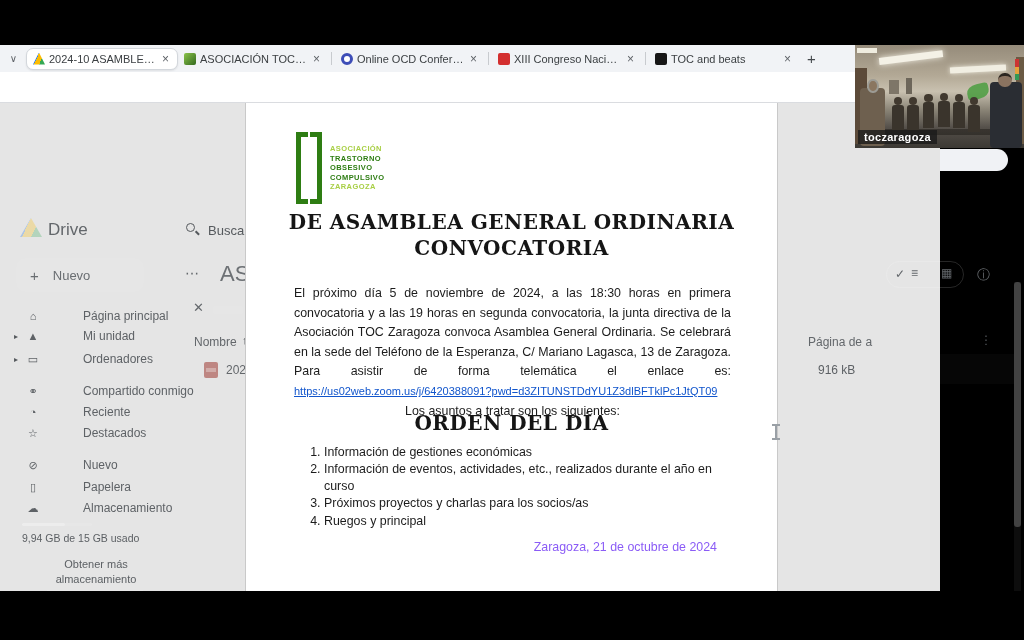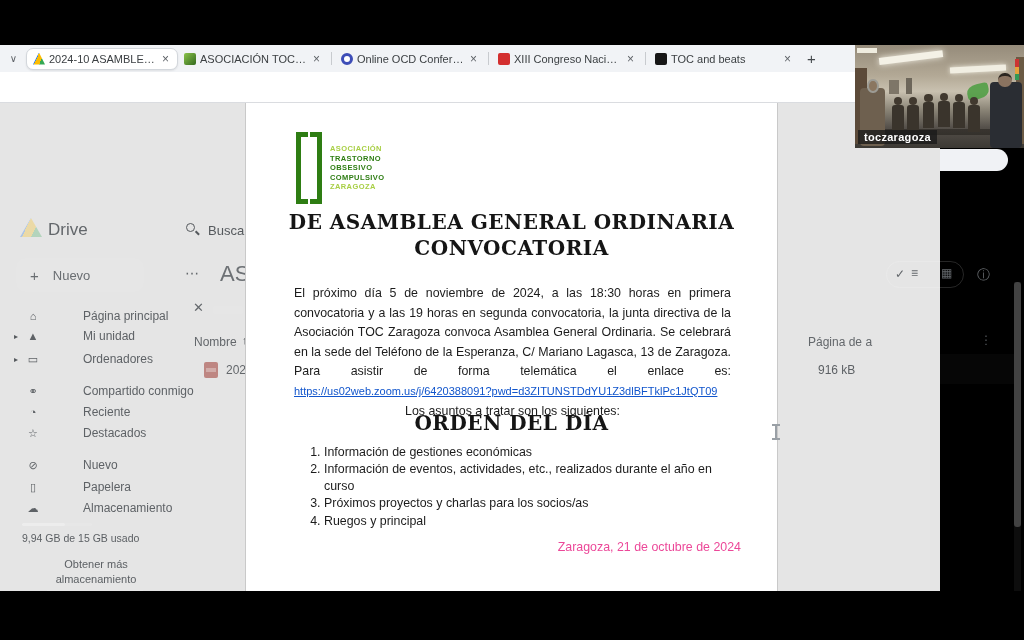--- a/index.html
+++ b/index.html
@@ -101,21 +101,21 @@
              letter-spacing:.5px;}
   .doc-para{position:absolute;left:48px;top:181px;width:437px;font-size:12.4px;line-height:19.6px;
             text-align:justify;color:#1c1c1c;}
   .doc-link{color:#1155cc;text-decoration:underline;font-size:11px;}
   .after-link{display:block;text-align:center;}
   .agenda-title{position:absolute;left:0;top:308px;width:100%;text-align:center;
                 font-family:"DejaVu Serif",serif;font-weight:700;font-size:20px;color:#151515;letter-spacing:.5px;}
   .agenda-list{position:absolute;left:60px;top:341px;width:410px;margin:0;padding-left:18px;
                font-size:12.4px;line-height:16.8px;color:#1c1c1c;}
   .agenda-list li{margin-bottom:.5px;}
-  .doc-date{position:absolute;right:36px;top:437px;font-size:12.4px;color:#ec4899;}
+  .doc-date{position:absolute;right:60px;top:437px;font-size:12.4px;color:#8b5cf6;}
 
   
   .ibeam{left:770px;top:424px;width:12px;height:16px;z-index:6;}
   .ibeam i{position:absolute;display:block;background:#9aa0a6;}
   .ibeam .v{left:5px;top:1px;width:2px;height:14px;}
   .ibeam .t{left:2px;top:0;width:8px;height:2px;}
   .ibeam .b{left:2px;top:14px;width:8px;height:2px;}
 
   
   .webcam{left:855px;top:45px;width:169px;height:103px;z-index:15;border-radius:0;overflow:hidden;

